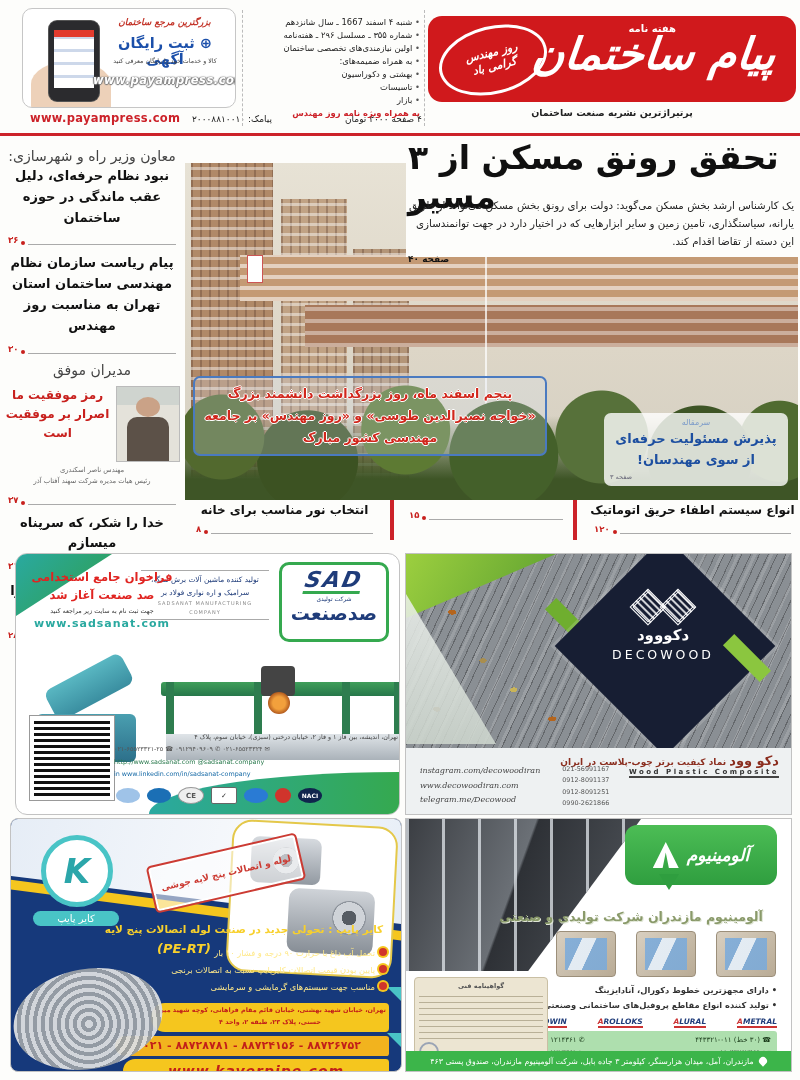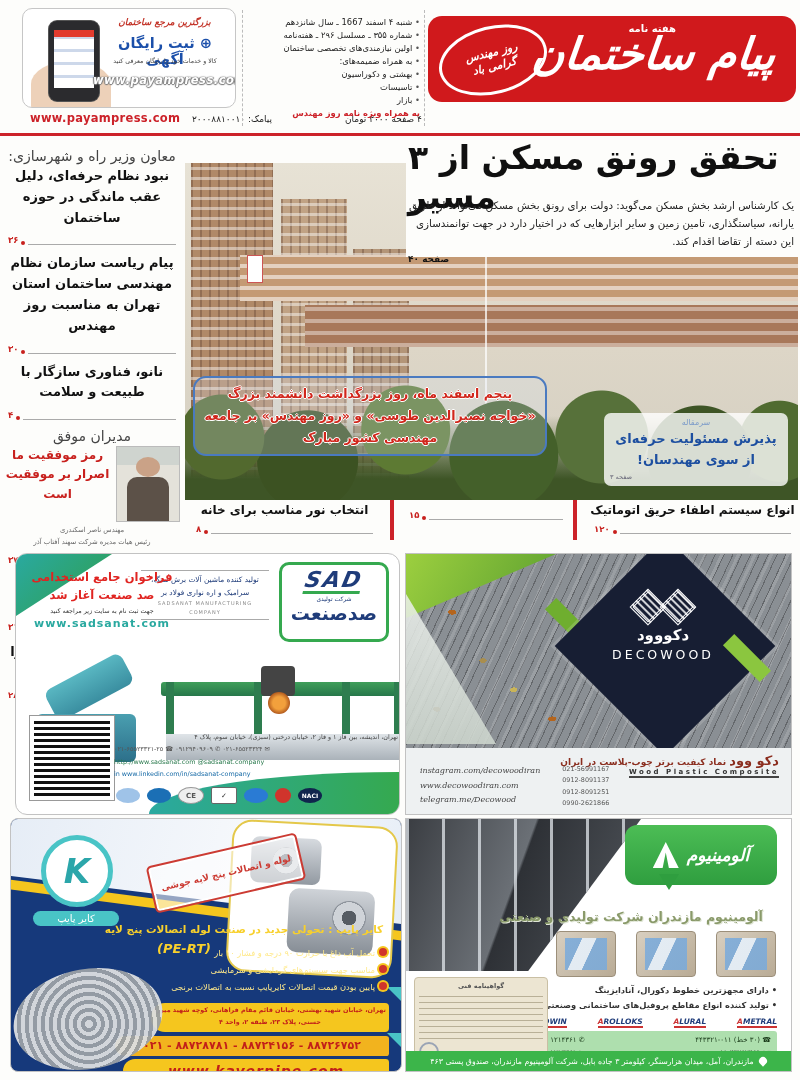--- a/index.html
+++ b/index.html
@@ -39,21 +39,21 @@
 
   
   .sidebar{left:4px;top:142px;width:176px;text-align:center;}
   .sb-kicker{font-size:14px;color:#444;margin:6px 0 2px;}
   .sb-title{font-size:13px;font-weight:bold;color:#111;line-height:1.6;}
   .sb-title.red{color:#c8201d;font-size:12px;}
   .sep{display:flex;direction:ltr;align-items:flex-end;gap:3px;margin:7px 4px 2px;}
   .sep .pg{color:#c8201d;font-size:8.5px;font-weight:bold;}
   .sep .dot{width:4px;height:4px;border-radius:50%;background:#c8201d;}
   .sep .ln{flex:1;border-top:1px solid #aaa;}
-  .sb-row{display:flex;direction:rtl;gap:5px;align-items:flex-start;margin-top:2px;}
+  .sb-row{display:flex;direction:rtl;gap:5px;align-items:flex-start;margin-top:8px;}
   .sb-photo{width:62px;height:74px;flex:0 0 62px;border:1px solid #bbb;
       background:linear-gradient(#cfd4cf 0 18px,#e4e2da 18px);position:relative;}
   .sb-photo::before{content:"";position:absolute;left:19px;top:10px;width:24px;height:20px;border-radius:50%;background:#caa287;}
   .sb-photo::after{content:"";position:absolute;left:10px;top:30px;width:42px;height:44px;border-radius:10px 10px 0 0;background:#5c5148;}
   .sb-caption{font-size:6.8px;color:#666;line-height:1.7;margin-top:3px;}
 
   
   .headline{left:408px;top:138px;width:388px;text-align:left;font-size:33px;font-weight:bold;color:#101010;z-index:7;}
   .lede{left:408px;top:196px;width:386px;font-size:10.3px;line-height:1.75;color:#222;text-align:right;z-index:7;}
   .lede .pgref{display:block;text-align:left;font-weight:bold;font-size:9px;margin-top:2px;color:#111;}
@@ -74,21 +74,21 @@
       radial-gradient(circle at 6% 55%,#52692e 0 42px,transparent 43px),
       radial-gradient(circle at 20% 72%,#3c5222 0 50px,transparent 51px),
       radial-gradient(circle at 36% 50%,#5d7a33 0 44px,transparent 45px),
       radial-gradient(circle at 52% 68%,#44602a 0 54px,transparent 55px),
       radial-gradient(circle at 68% 55%,#57713a 0 46px,transparent 47px),
       radial-gradient(circle at 84% 70%,#3e5526 0 52px,transparent 53px),
       radial-gradient(circle at 97% 58%,#506b30 0 40px,transparent 41px),
       linear-gradient(transparent 0 40%,#3e5526 85%);}
   .photo-tag{left:62px;top:92px;width:14px;height:26px;background:#fff;border:1px solid #c55;}
   .lede-bg{right:0;top:0;width:392px;height:94px;background:#fdfdfb;}
-  .caption-box{left:8px;bottom:44px;width:334px;padding:5px 8px;border:2px solid #4a7ac0;border-radius:13px;
+  .caption-box{left:8px;bottom:44px;width:334px;padding:5px 8px;border:2px solid #4a7ac0;border-radius:7px;
       background:rgba(215,228,245,.25);text-align:center;color:#d1261b;font-weight:bold;font-size:12.5px;line-height:1.75;
       text-shadow:1px 0 0 #fff,-1px 0 0 #fff,0 1px 0 #fff,0 -1px 0 #fff;}
   .editorial{right:10px;bottom:14px;width:172px;padding:5px 6px;background:rgba(255,255,255,.8);border-radius:7px;text-align:center;}
   .ed-kicker{color:#7d9cc9;font-size:8px;margin-bottom:2px;}
   .ed-title{color:#1d4fa0;font-weight:bold;font-size:13px;line-height:1.6;}
   .ed-page{color:#667;font-size:6.5px;text-align:left;margin-top:2px;}
 
   
   .strip-item{top:503px;text-align:center;font-weight:bold;color:#111;z-index:6;}
   .strip-item .t{font-size:12px;}
@@ -251,20 +251,21 @@
     <div class="special">به همراه ویژه نامه روز مهندس</div>
   </div>
 
   <div class="abs masthead">
     <div class="mast-weekly rtl">هفته نامه</div>
     <div class="mast-title rtl">پیام ساختمان</div>
     <div class="mast-badge">
       <span class="rtl">روز مهندس گرامی باد</span>
     </div>
   </div>
+  <div class="abs mast-tagline rtl">پرتیراژترین نشریه صنعت ساختمان</div>
   <div class="abs red-rule"></div>
 
   <div class="abs sidebar rtl">
 
     <div>
       <div class="sb-kicker">معاون وزیر راه و شهرسازی:</div>
       <div class="sb-title">نبود نظام حرفه‌ای، دلیل عقب ماندگی در حوزه ساختمان</div>
       <div class="sep">
         <span class="pg">۳۶</span>
         <span class="dot"></span>
@@ -274,28 +275,20 @@
 
     <div style="margin-top:8px;">
       <div class="sb-title">پیام ریاست سازمان نظام مهندسی ساختمان استان تهران به مناسبت روز مهندس</div>
       <div class="sep">
         <span class="pg">۳۰</span>
         <span class="dot"></span>
           <span class="ln"></span>
       </div>
     </div>
 
-    <div style="margin-top:8px;">
-      <div class="sb-title">نانو، فناوری سازگار با طبیعت و سلامت</div>
-      <div class="sep">
-        <span class="pg">۴</span>
-        <span class="dot"></span>
-          <span class="ln"></span>
-      </div>
-    </div>
 
     <div style="margin-top:8px;">
       <div class="sb-kicker">مدیران موفق</div>
       <div class="sb-row">
         <div class="sb-photo"></div>
         <div class="sb-title red">رمز موفقیت ما اصرار بر موفقیت است</div>
       </div>
       <div class="sb-caption">
         <div>مهندس ناصر اسکندری</div>
         <div>رئیس هیات مدیره شرکت سهند آفتاب آذر</div>
@@ -467,22 +460,22 @@
       <div class="f1"></div>
       <div class="f2"></div>
     </div>
     <div class="ky-stamp rtl">لوله و اتصالات پنج لایه جوشی</div>
     <div class="ky-logo">K</div>
     <div class="ky-logo-label rtl">کایر پایپ</div>
     <div class="ky-head rtl">کایر پایپ : تحولی جدید در صنعت لوله اتصالات پنج لایه</div>
     <div class="ky-pert">(PE-RT)</div>
     <div class="ky-bullets rtl">
       <div><span class="ico"></span><span>تحمل آب داغ با حرارت ۹۰ درجه و فشار ۱۰ بار</span></div>
+      <div><span class="ico"></span><span>پایین بودن قیمت اتصالات کایرپایپ نسبت به اتصالات برنجی</span></div>
       <div><span class="ico"></span><span>مناسب جهت سیستم‌های گرمایشی و سرمایشی</span></div>
-      <div><span class="ico"></span><span>پایین بودن قیمت اتصالات کایرپایپ نسبت به اتصالات برنجی</span></div>
     </div>
     <div class="ky-band ky-addr rtl">تهران، خیابان شهید بهشتی، خیابان قائم مقام فراهانی، کوچه شهید میرزا حسنی، پلاک ۲۳، طبقه ۲، واحد ۴</div>
     <div class="ky-band ky-tel ltr">۰۲۱ - ۸۸۷۲۸۷۸۱ - ۸۸۷۲۴۱۵۶ - ۸۸۷۲۶۷۵۲</div>
     <div class="ky-web-final">www.kayerpipe.com</div>
     <div class="ky-coil"></div>
     <div class="ky-tri" style="top:168px;border-width:0 14px 14px 0;border-color:transparent #49c4c6 transparent transparent;"></div>
     <div class="ky-tri" style="top:214px;border-width:0 14px 14px 0;border-color:transparent #49c4c6 transparent transparent;"></div>
   </div>
 
   <div class="abs ad al">

